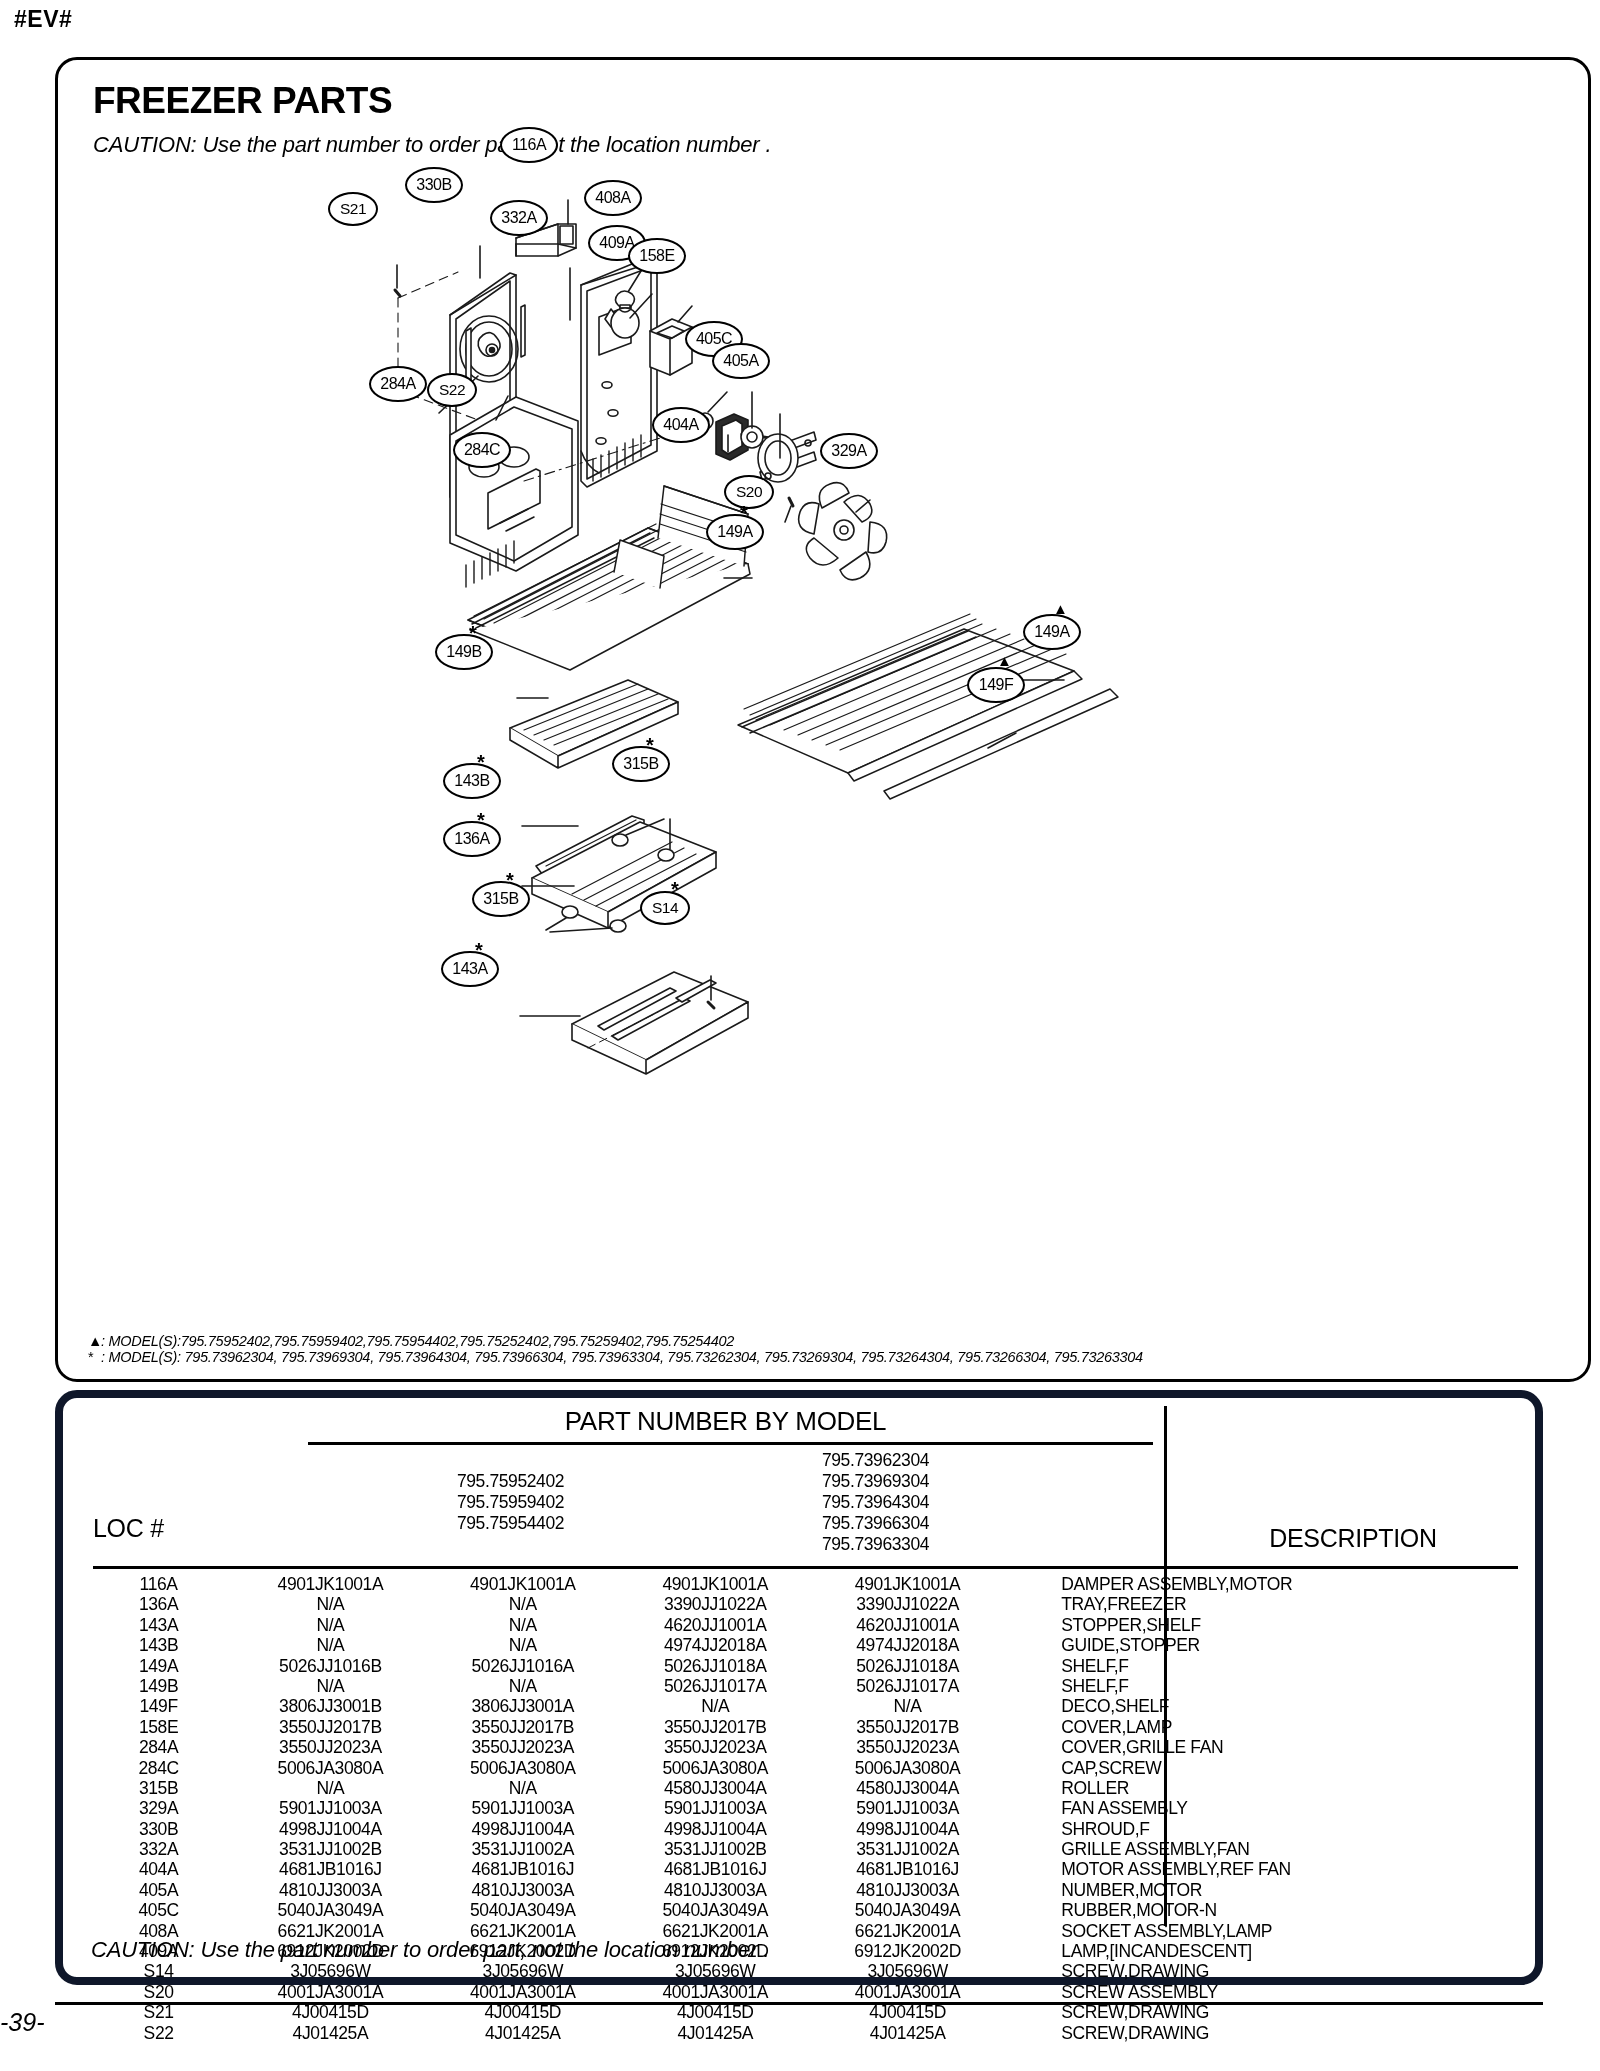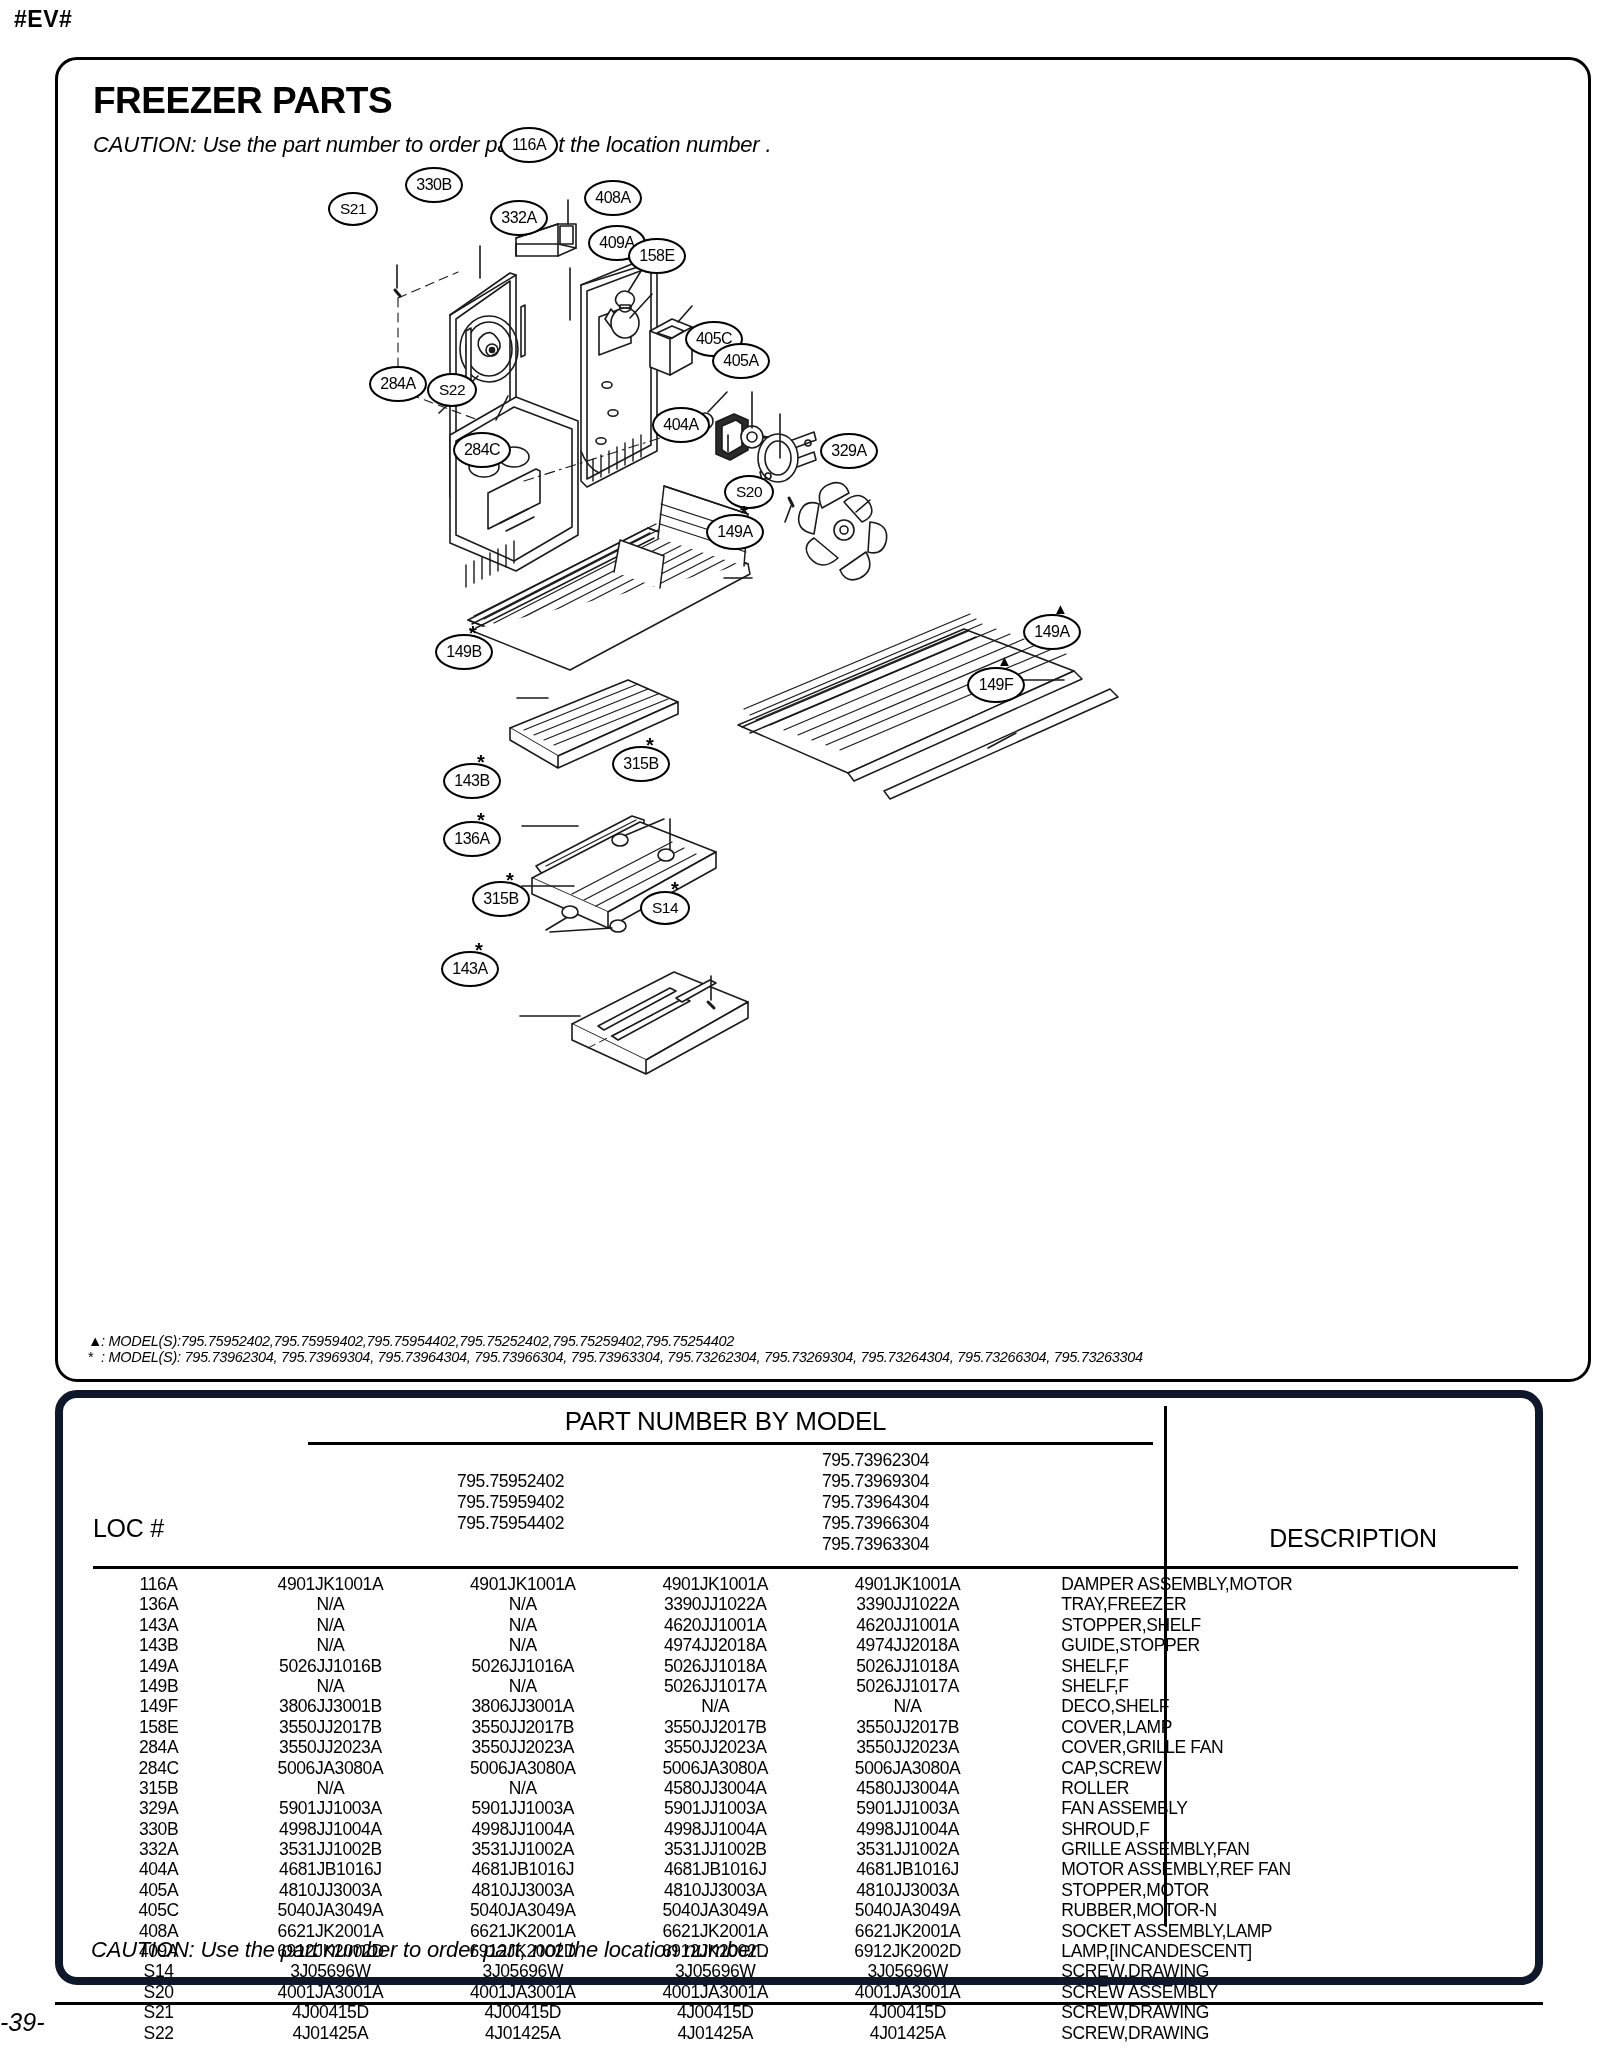--- a/index.html
+++ b/index.html
@@ -695,21 +695,21 @@
         <div class="c-gap"></div>
         <div class="c-desc">MOTOR ASSEMBLY,REF FAN</div>
       </div>
       <div class="prow">
         <div class="c-loc">405A</div>
         <div class="c-p s1">4810JJ3003A</div>
         <div class="c-p">4810JJ3003A</div>
         <div class="c-p">4810JJ3003A</div>
         <div class="c-p">4810JJ3003A</div>
         <div class="c-gap"></div>
-        <div class="c-desc">STOPPER,MOTOR</div>
+        <div class="c-desc">NUMBER,MOTOR</div>
       </div>
       <div class="prow">
         <div class="c-loc">405C</div>
         <div class="c-p s1">5040JA3049A</div>
         <div class="c-p">5040JA3049A</div>
         <div class="c-p">5040JA3049A</div>
         <div class="c-p">5040JA3049A</div>
         <div class="c-gap"></div>
         <div class="c-desc">RUBBER,MOTOR-N</div>
       </div>

